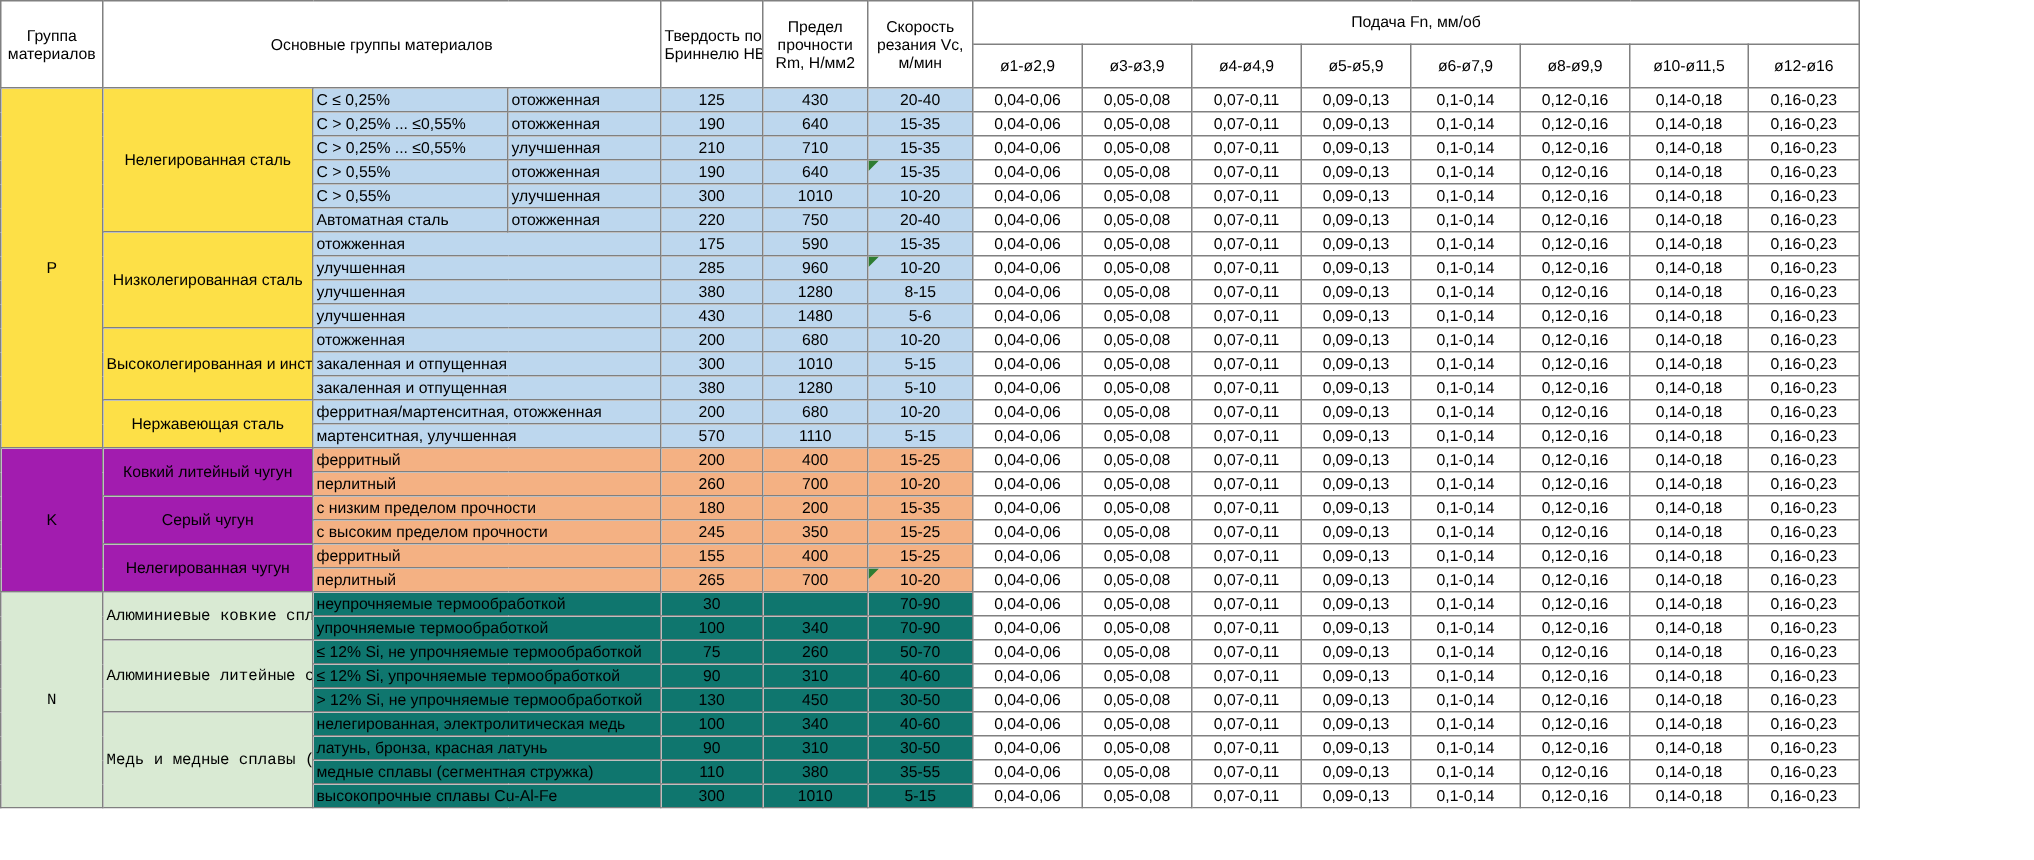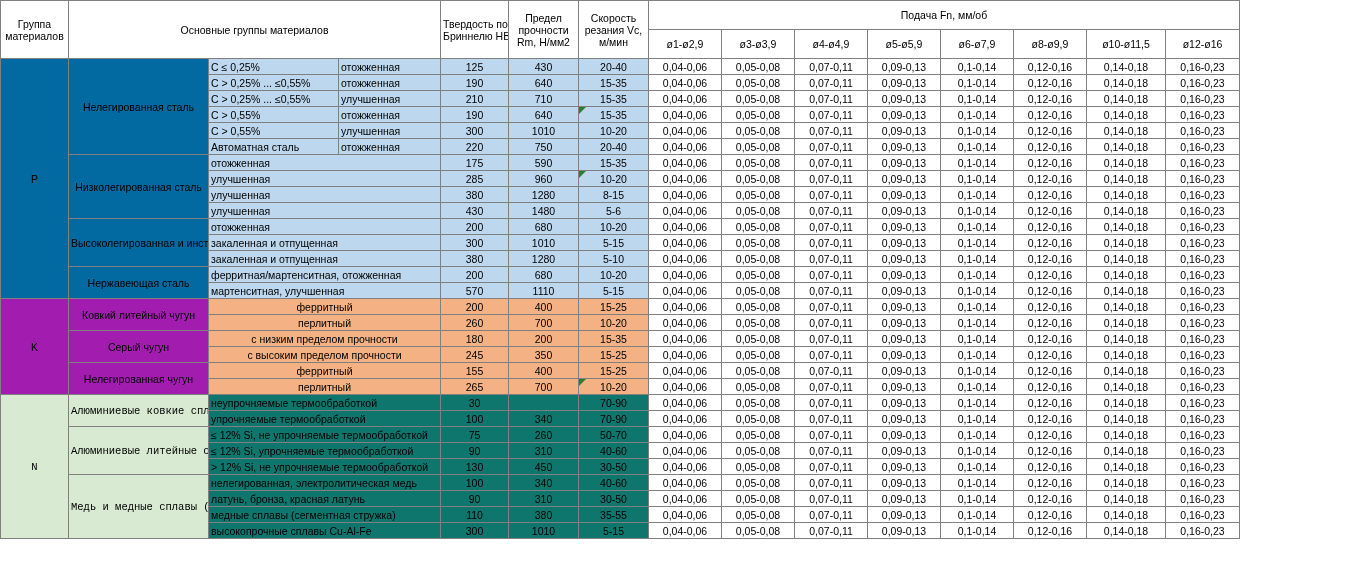--- a/index.html
+++ b/index.html
@@ -44,22 +44,22 @@
   }
   .subgrp {
     text-align: center;
     vertical-align: middle;
     font-size: 10.5px;
     white-space: normal;
     line-height: 11px;
   }
   
   .p-cell { background: #bdd7ee; }
-  .p-light { background: #0369a1; }
-  .k-cell { background: #f4b183; text-align: center; }
+  .p-light { background: #fde047; }
+  .k-cell { background: #f4b183; }
   .k-light { background: #a21caf; }
   .n-cell { background: #0f766e; }
   .n-light { background: #d9ead3; font-family: Liberation Mono, monospace; }
   .feed { background: #ffffff; text-align: center; font-size: 10px; }
   .marker {
     position: relative;
   }
   .marker::after {
     content: "";
     position: absolute;

